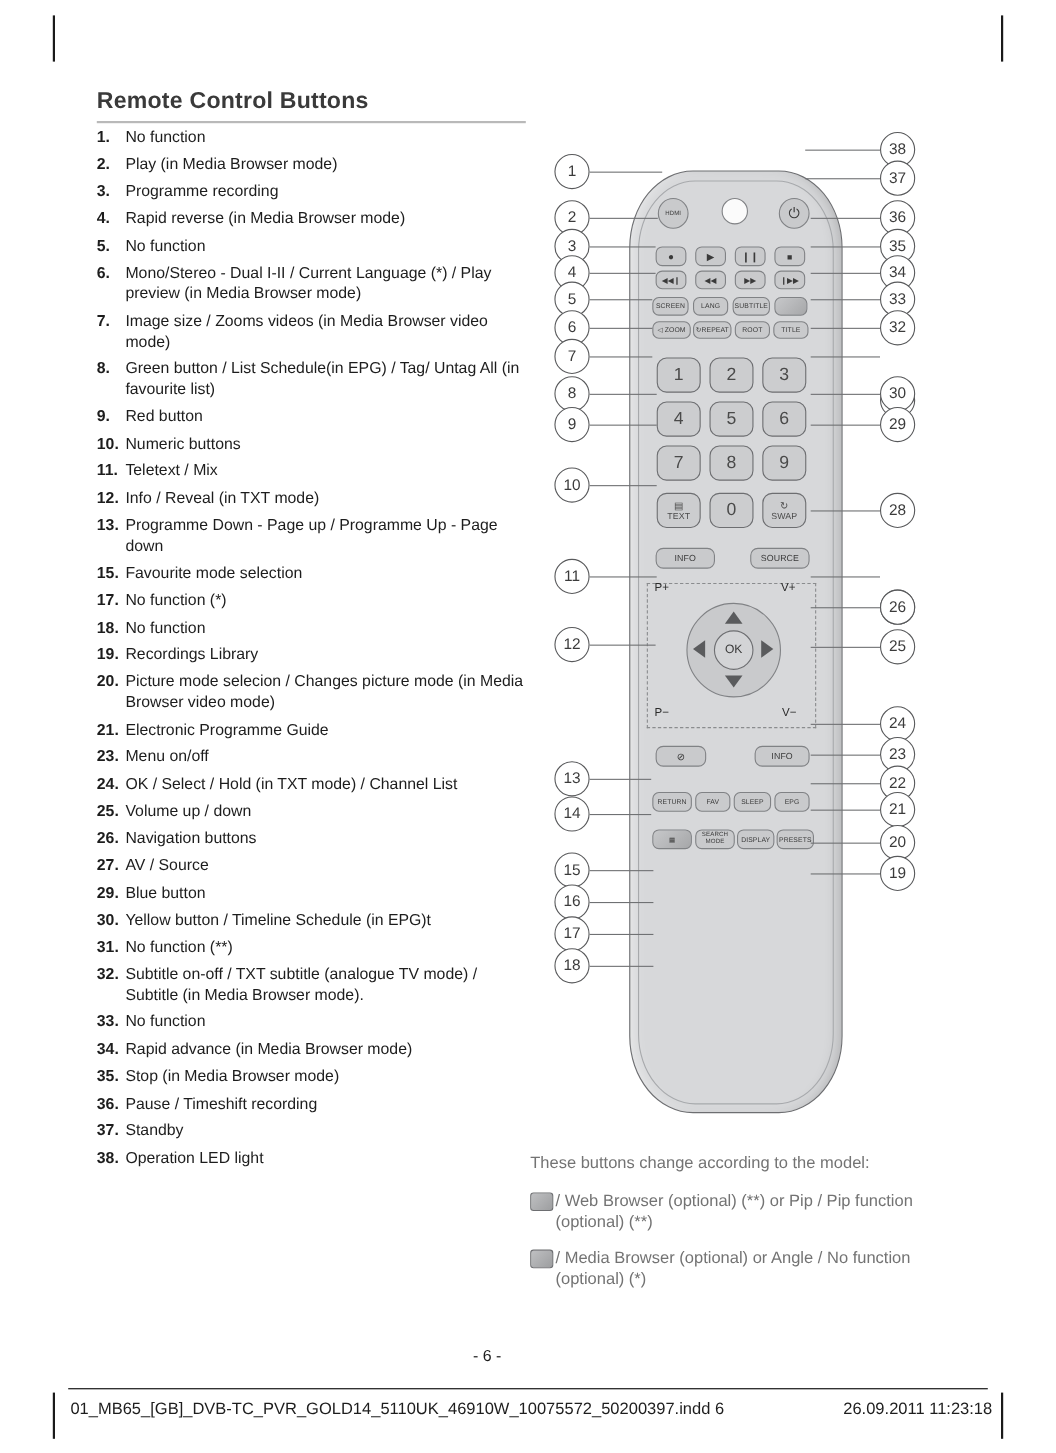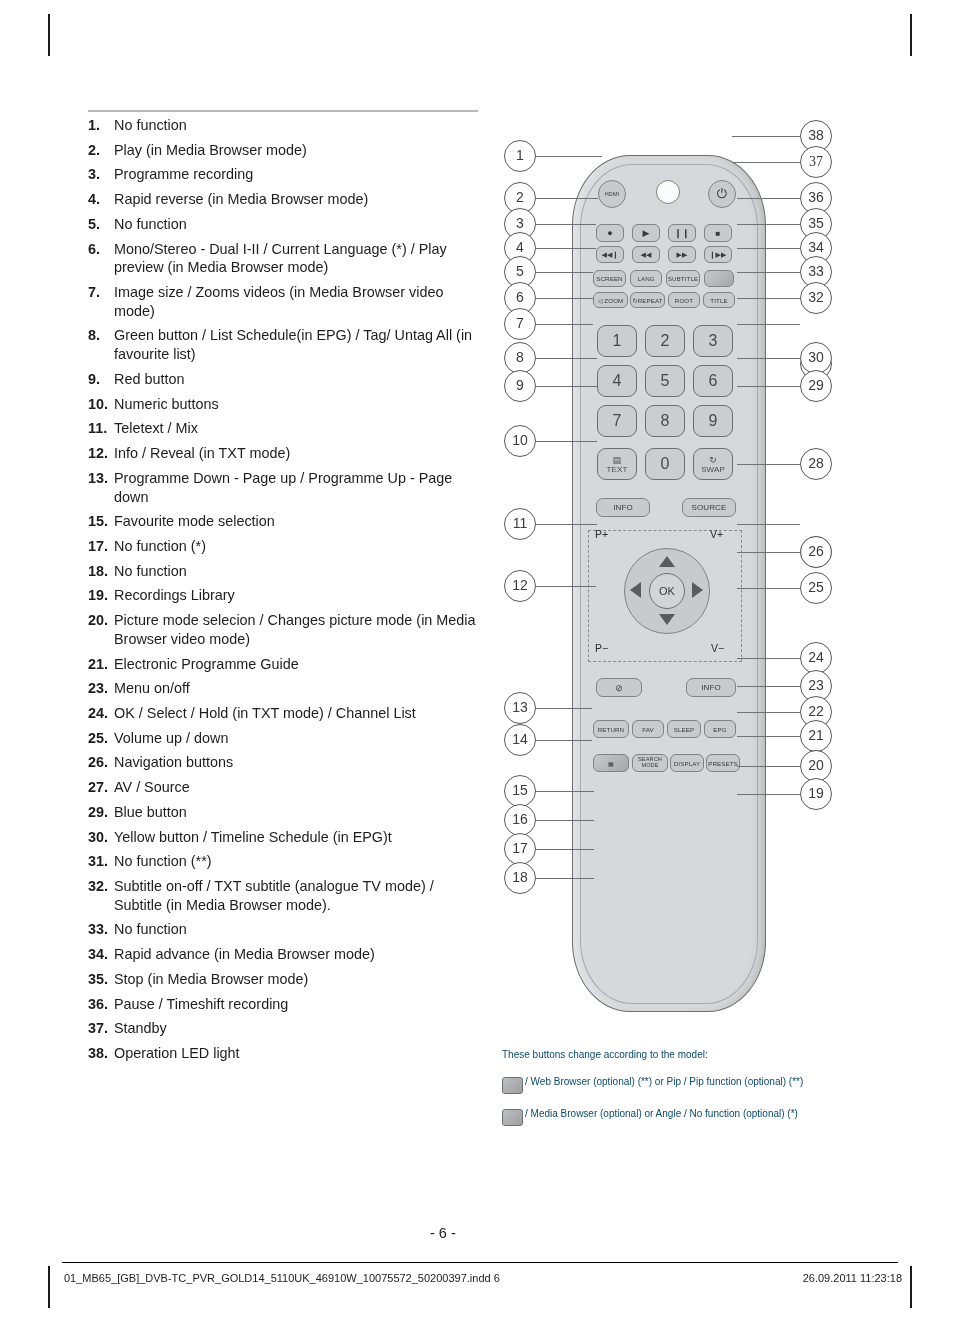--- a/index.html
+++ b/index.html
@@ -80,41 +80,42 @@
   .okbtn {
     position:absolute; background:#d3d4d6; border:1.2px solid #6d6e71;
     border-radius:50%; font-size:11px; color:#3a3a3a;
     display:flex; align-items:center; justify-content:center;
   }
   .arrow { position:absolute; width:0;height:0; }
   .label-sm { position:absolute; font-size:10.5px; color:#2b2b2b; }
   .dash-box { position:absolute; border:1px dashed #8a8c8e; }
 
   
-  .notes { position:absolute; left:482px; top:1048px; width:400px; font-size:10px; line-height:1.30; color:#0c4a6e;margin-left:20px;}
+  .notes { position:absolute; left:482px; top:1048px; width:400px; font-size:15px; line-height:1.30; color:#737373;}
   .notes .lead-line { margin-bottom:14px; }
   .notes .nrow { display:flex; margin-bottom:13px; }
   .nicon { width:19px;height:15px;flex:none; margin-right:2px; margin-top:2px; border:1px solid #6d6e71; border-radius:3px;
     background:linear-gradient(135deg,#bfc0c2,#9d9ea0); }
   .pageno { position:absolute; left:430px; top:1225px; font-size:14.5px; color:#1d1d1d; }
 
   
   .footer-rule { position:absolute; left:62px; top:1262px; width:836px; height:1px; background:#000; }
-  .footer { position:absolute; top:1272px; font-size:11px; color:#1d1d1d; }
+  .footer { position:absolute; top:1272px; font-size:15px; color:#1d1d1d; }
   .footer.left { left:64px; }
   .footer.right { right:58px; }
 </style>
 </head>
 <body>
 
 <div class="page">
 
   <div class="crop v" style="left:48px; top:14px;"></div>
   <div class="crop v" style="left:910px; top:14px;"></div>
 
+  <div class="title">Remote Control Buttons</div>
   <div class="title-rule"></div>
 
   <div class="list" id="btn-list">
       <div class="li">
         <span class="num">1.</span>
         <span class="txt">No function</span>
       </div>
       <div class="li">
         <span class="num">2.</span>
         <span class="txt">Play (in Media Browser mode)</span>
@@ -371,21 +372,21 @@
 
     <div class="ball" style="left:12px; top:713px;">17</div>
     <div class="lead" style="left:44px; top:729px; width:58px;"></div>
 
     <div class="ball" style="left:12px; top:742px;">18</div>
     <div class="lead" style="left:44px; top:758px; width:58px;"></div>
 
     <div class="ball" style="left:308px; top:0px;">38</div>
     <div class="lead" style="left:240px; top:16px; width:68px;"></div>
 
-    <div class="ball" style="left:308px; top:26px;font-family:Liberation Serif, serif;">37</div>
+    <div class="ball" style="left:308px; top:26px;">37</div>
     <div class="lead" style="left:240px; top:42px; width:68px;"></div>
 
     <div class="ball" style="left:308px; top:62px;">36</div>
     <div class="lead" style="left:245px; top:78px; width:63px;"></div>
 
     <div class="ball" style="left:308px; top:88px;">35</div>
     <div class="lead" style="left:245px; top:104px; width:63px;"></div>
 
     <div class="ball" style="left:308px; top:112px;">34</div>
     <div class="lead" style="left:245px; top:128px; width:63px;"></div>

